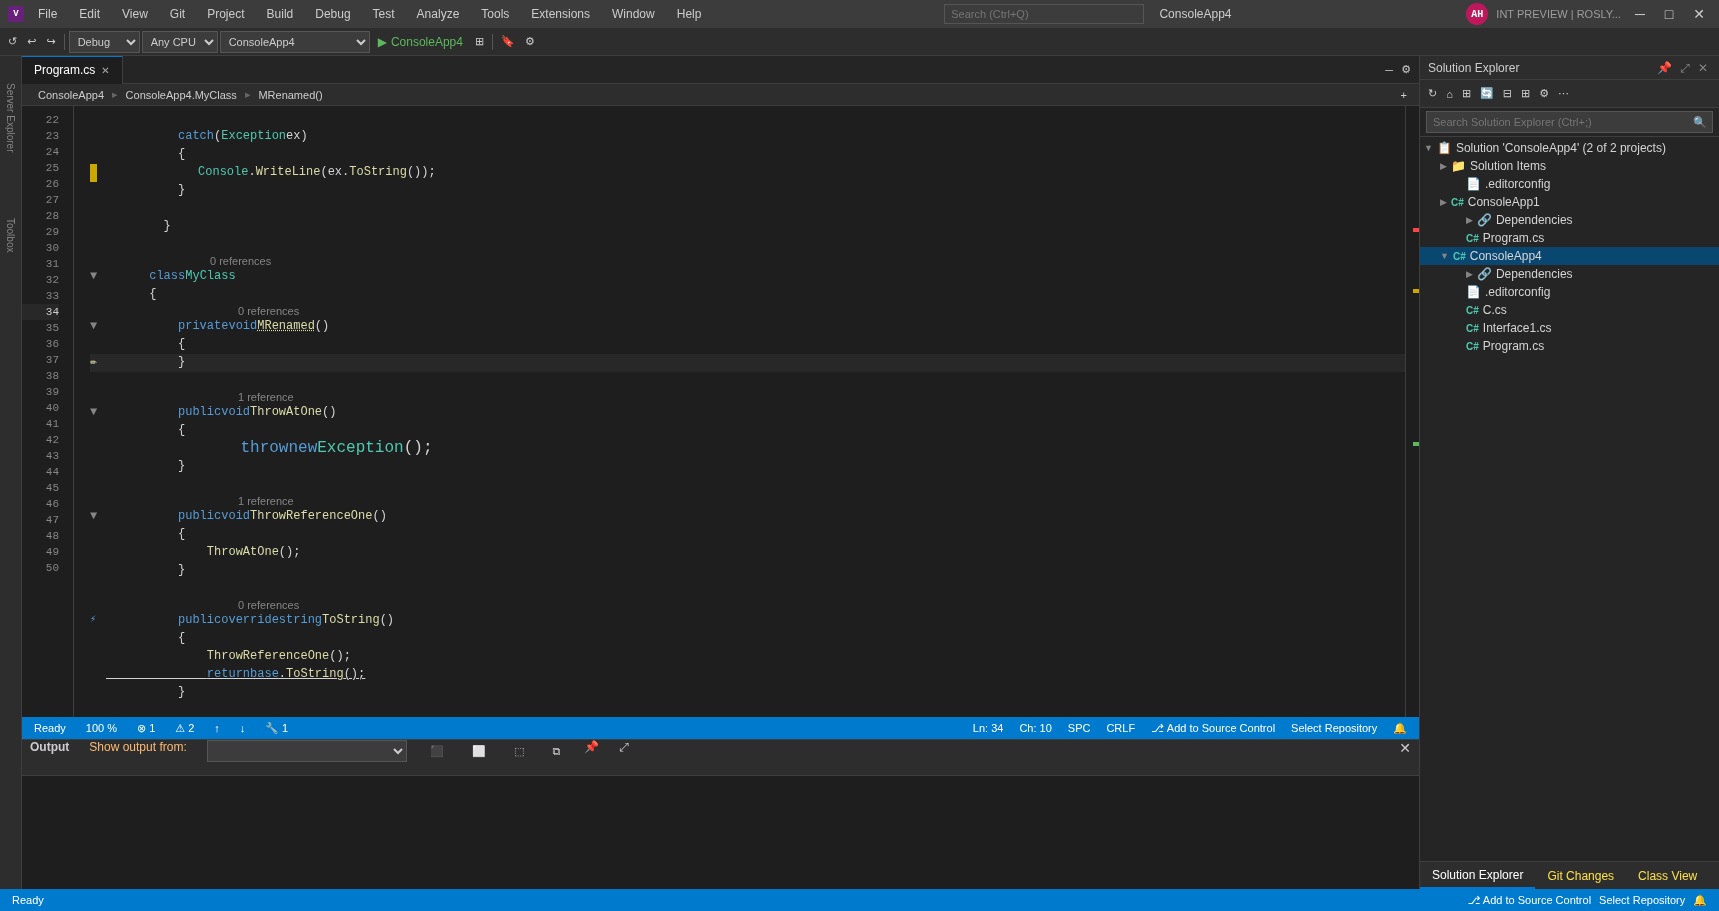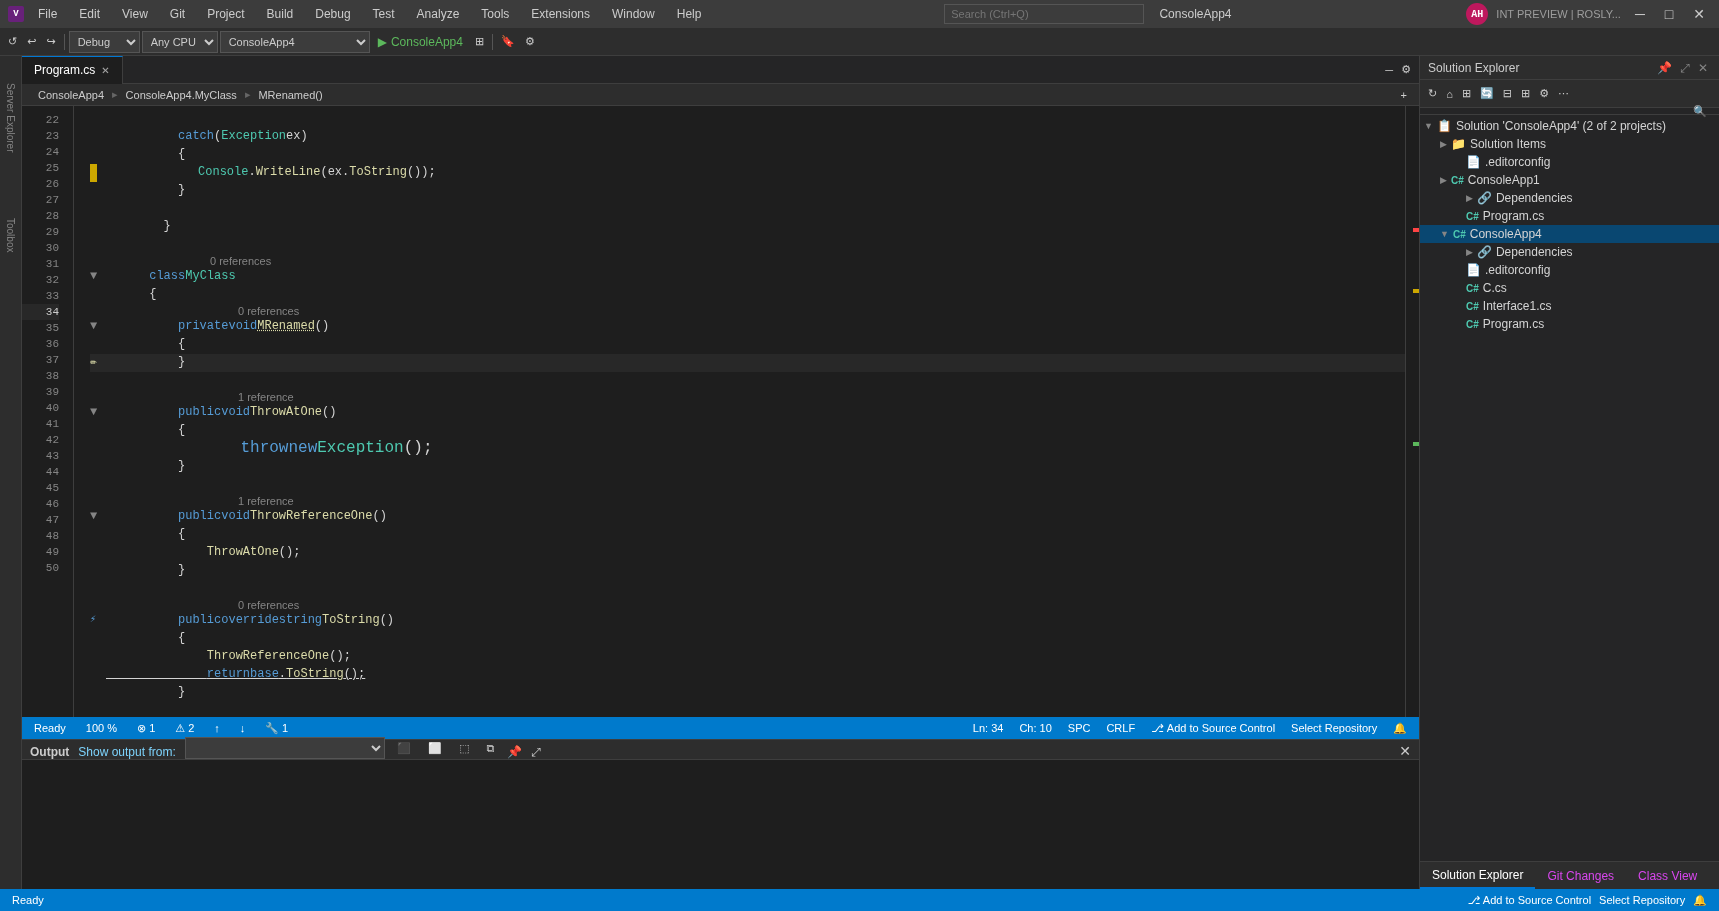--- a/index.html
+++ b/index.html
@@ -50,40 +50,40 @@
     
     #scroll-gutter { width: 14px; background: #1e1e1e; position: relative; }
     
     
     #status-bar { height: 22px; background: #007acc; display: flex; align-items: center; padding: 0 8px; font-size: 11px; gap: 12px; font-family: 'Segoe UI', sans-serif; flex-shrink: 0; }
     .status-item { color: white; cursor: pointer; padding: 0 4px; display: flex; align-items: center; gap: 3px; }
     .status-right { margin-left: auto; display: flex; gap: 8px; }
     
     
     #output-panel { height: 150px; background: #1e1e1e; border-top: 1px solid #3e3e3e; display: flex; flex-direction: column; flex-shrink: 0; }
-    #output-toolbar { background: #2d2d2d; height: 20px; display: flex; align-items: flex-end; padding: 0 8px; gap: 9px; border-bottom: 1px solid #3e3e3e; }
+    #output-toolbar { background: #2d2d2d; height: 36px; display: flex; align-items: flex-start; padding: 0 8px; gap: 20px; border-bottom: 1px solid #3e3e3e; }
     #output-content { flex: 1; padding: 4px 8px; overflow: auto; }
-    .output-label { font-size: 12px; font-family: 'Segoe UI', sans-serif; color: #7dd3fc; }
+    .output-label { font-size: 12px; font-family: 'Segoe UI', sans-serif; color: #fdba74; }
     .output-title { color: #ccc; font-size: 12px; font-family: 'Segoe UI', sans-serif; font-weight: bold; }
     .output-close { margin-left: auto; background: none; border: none; color: #ccc; cursor: pointer; font-size: 14px; }
     .output-pin { background: none; border: none; color: #ccc; cursor: pointer; font-size: 12px; }
     
     
     #solution-explorer { width: 300px; background: #252526; border-left: 1px solid #3e3e3e; display: flex; flex-direction: column; }
     #se-title-bar { background: #2d2d2d; height: 24px; display: flex; align-items: center; padding: 0 8px; font-size: 12px; font-family: 'Segoe UI', sans-serif; color: #ccc; border-bottom: 1px solid #3e3e3e; }
     #se-toolbar { background: #2d2d2d; height: 28px; display: flex; align-items: center; padding: 0 4px; gap: 1px; border-bottom: 1px solid #3e3e3e; }
     #se-search { background: #3c3c3c; border: 1px solid #555; height: 22px; width: 100%; color: #ccc; padding: 0 24px 0 6px; font-size: 11px; font-family: 'Segoe UI', sans-serif; }
     #se-search-bar { padding: 3px 6px; position: relative; border-bottom: 1px solid #3e3e3e; }
     .se-search-icon { position: absolute; right: 12px; top: 50%; transform: translateY(-50%); color: #858585; font-size: 11px; }
     #se-content { flex: 1; overflow: auto; padding: 2px 0; }
     .se-item { padding: 2px 4px; cursor: pointer; display: flex; align-items: center; gap: 4px; font-size: 12px; font-family: 'Segoe UI', sans-serif; }
     .se-item.selected { background: #094771; }
     .se-arrow { font-size: 9px; flex-shrink: 0; color: #858585; }
     #se-tabs { height: 28px; display: flex; background: #2d2d2d; border-top: 1px solid #3e3e3e; }
-    .se-tab { padding: 4px 12px; font-size: 12px; cursor: pointer; color: #d946ef; font-family: 'Segoe UI', sans-serif; display: flex; align-items: center; }
+    .se-tab { padding: 4px 12px; font-size: 12px; cursor: pointer; color: #fde047; font-family: 'Segoe UI', sans-serif; display: flex; align-items: center; }
     .se-tab.active { color: #ffffff; border-bottom: 2px solid #0078d4; }
     
     
     .kw { color: #569cd6; }
     .type { color: #4ec9b0; }
     .method { color: #dcdcaa; }
     .line { display: flex; line-height: 18px; min-height: 18px; }
     .line.active-line { background: #282828; }
     
     .toolbar-search { background: #3c3c3c; border: 1px solid #555; color: #ccc; height: 20px; padding: 0 6px; font-size: 11px; width: 180px; font-family: 'Segoe UI', sans-serif; }
@@ -484,20 +484,21 @@
       <button class="toolbar-btn">⌂</button>
       <button class="toolbar-btn">⊞</button>
       <button class="toolbar-btn">🔄</button>
       <button class="toolbar-btn">⊟</button>
       <button class="toolbar-btn">⊞</button>
       <button class="toolbar-btn">⚙</button>
       <button class="toolbar-btn">⋯</button>
     </div>
 
     <div id="se-search-bar">
+      <input id="se-search" placeholder="Search Solution Explorer (Ctrl+;)" style="">
       <span class="se-search-icon">🔍</span>
     </div>
 
     <div id="se-content">
 
       <div class="se-item">
         <span class="se-arrow">▼</span>
         <span>📋</span>
         <span>Solution 'ConsoleApp4' (2 of 2 projects)</span>
       </div>

